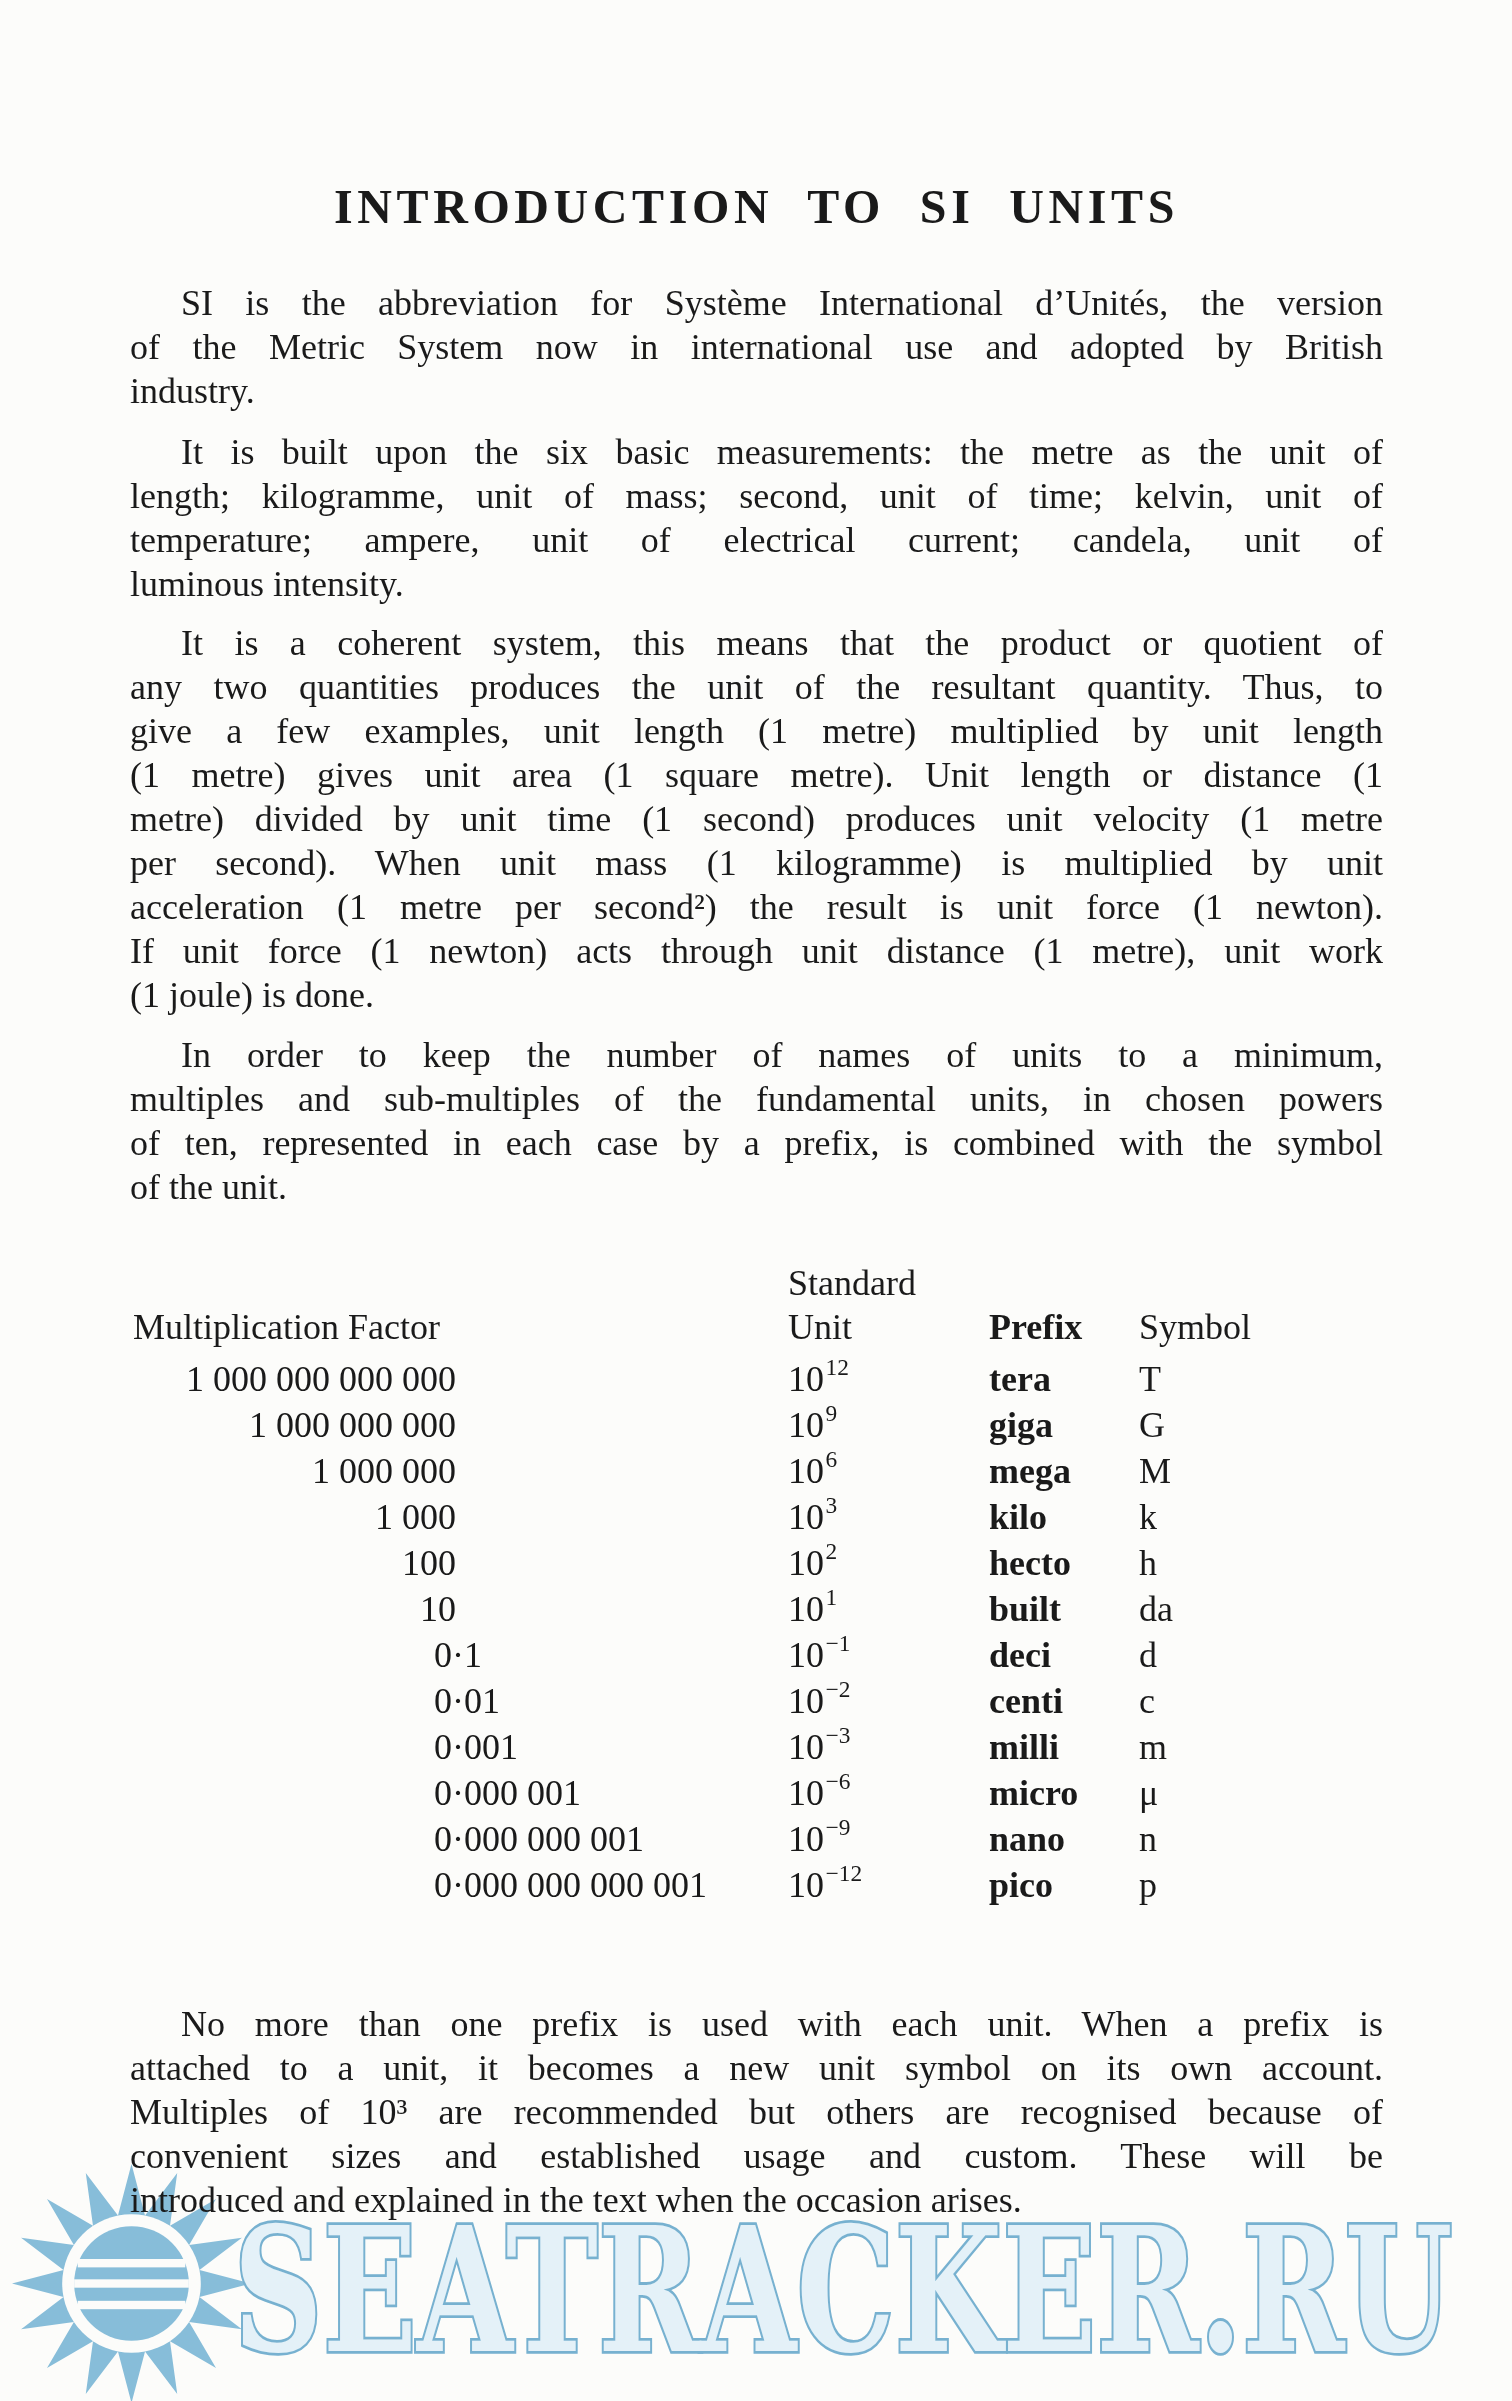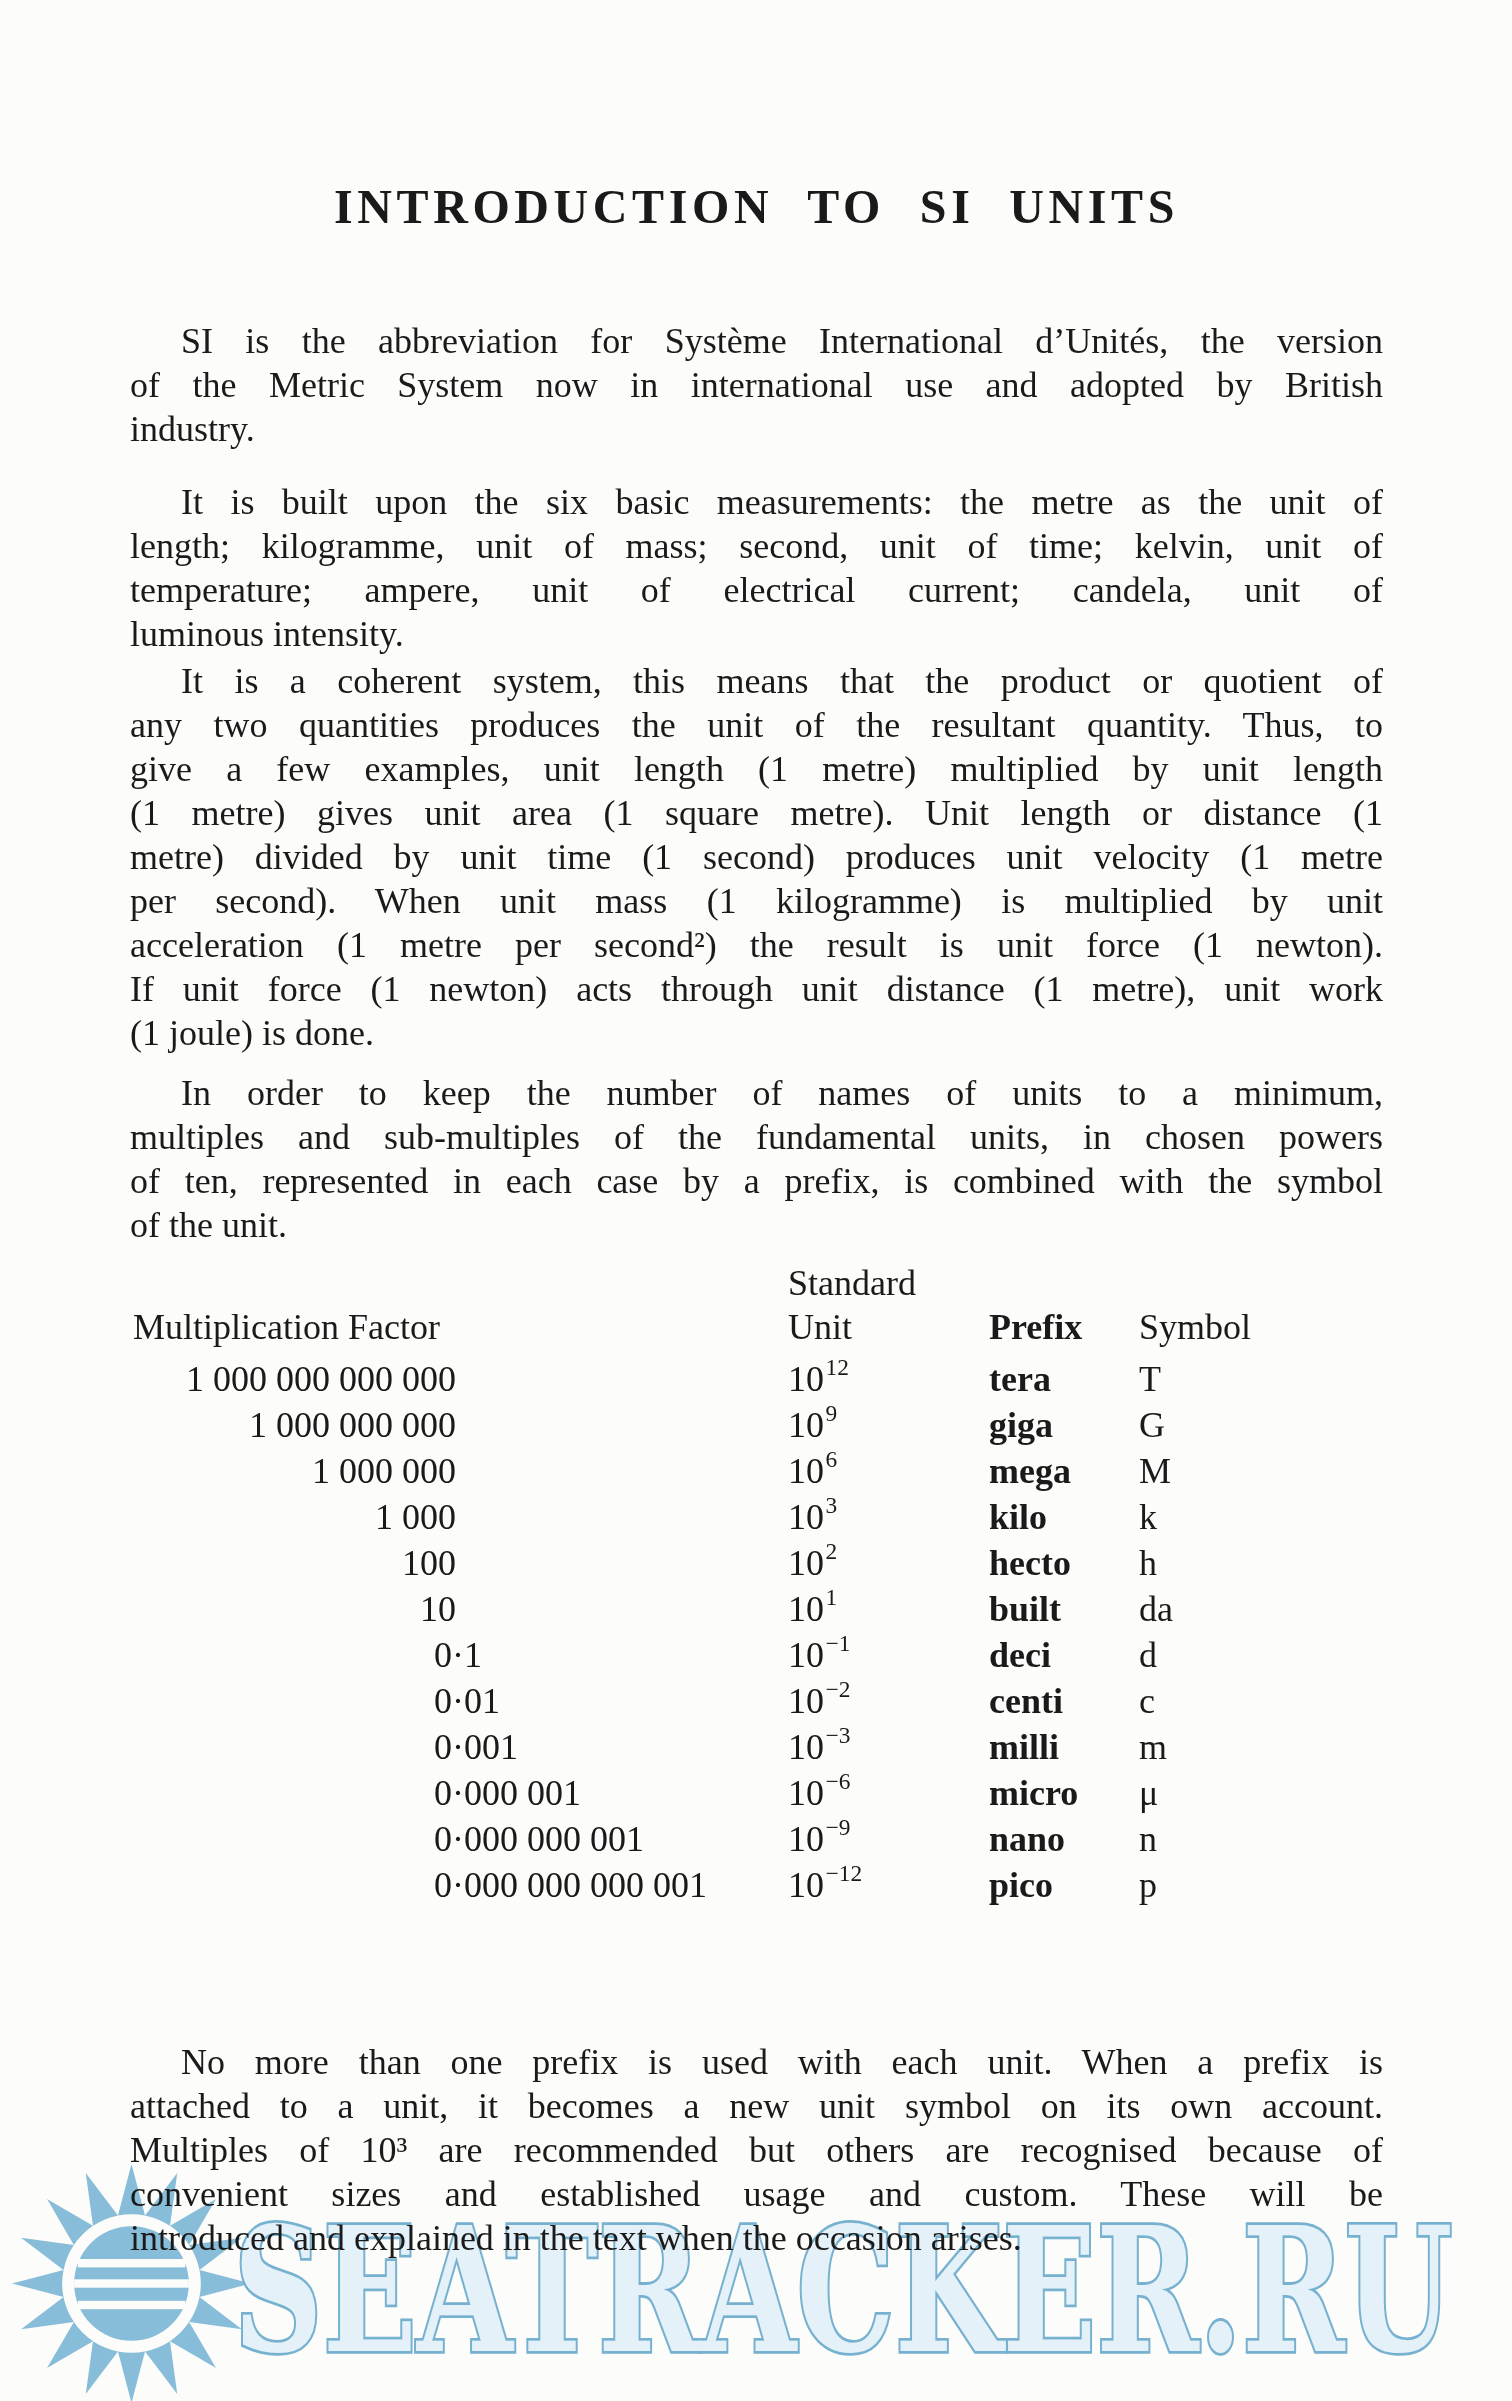--- a/index.html
+++ b/index.html
@@ -35,28 +35,27 @@
     letter-spacing: 4.6px;
     word-spacing: 18.3px;
   }
 
   .para {
     position: absolute;
     left: 0;
     width: 100%;
     font-size: 36px;
     line-height: 44px;
-    margin-top: 38px;
   }
   .para .line { text-align: justify; text-align-last: justify; }
   .para .line.last { text-align-last: left; }
   .para .line.indent { text-indent: 51px; }
 
   .p1 { top: 281px; }
-  .p2 { top: 442px; font-family: Liberation Serif, serif; }
+  .p2 { top: 430px; font-family: Liberation Serif, serif; }
   .p3 { top: 621px; }
   .p4 { top: 1033px; }
   .p5 { top: 2002px; }
 
   .si-table {
     position: absolute;
     left: 0;
     top: 1261px;
     width: 100%;
     font-size: 36px;

